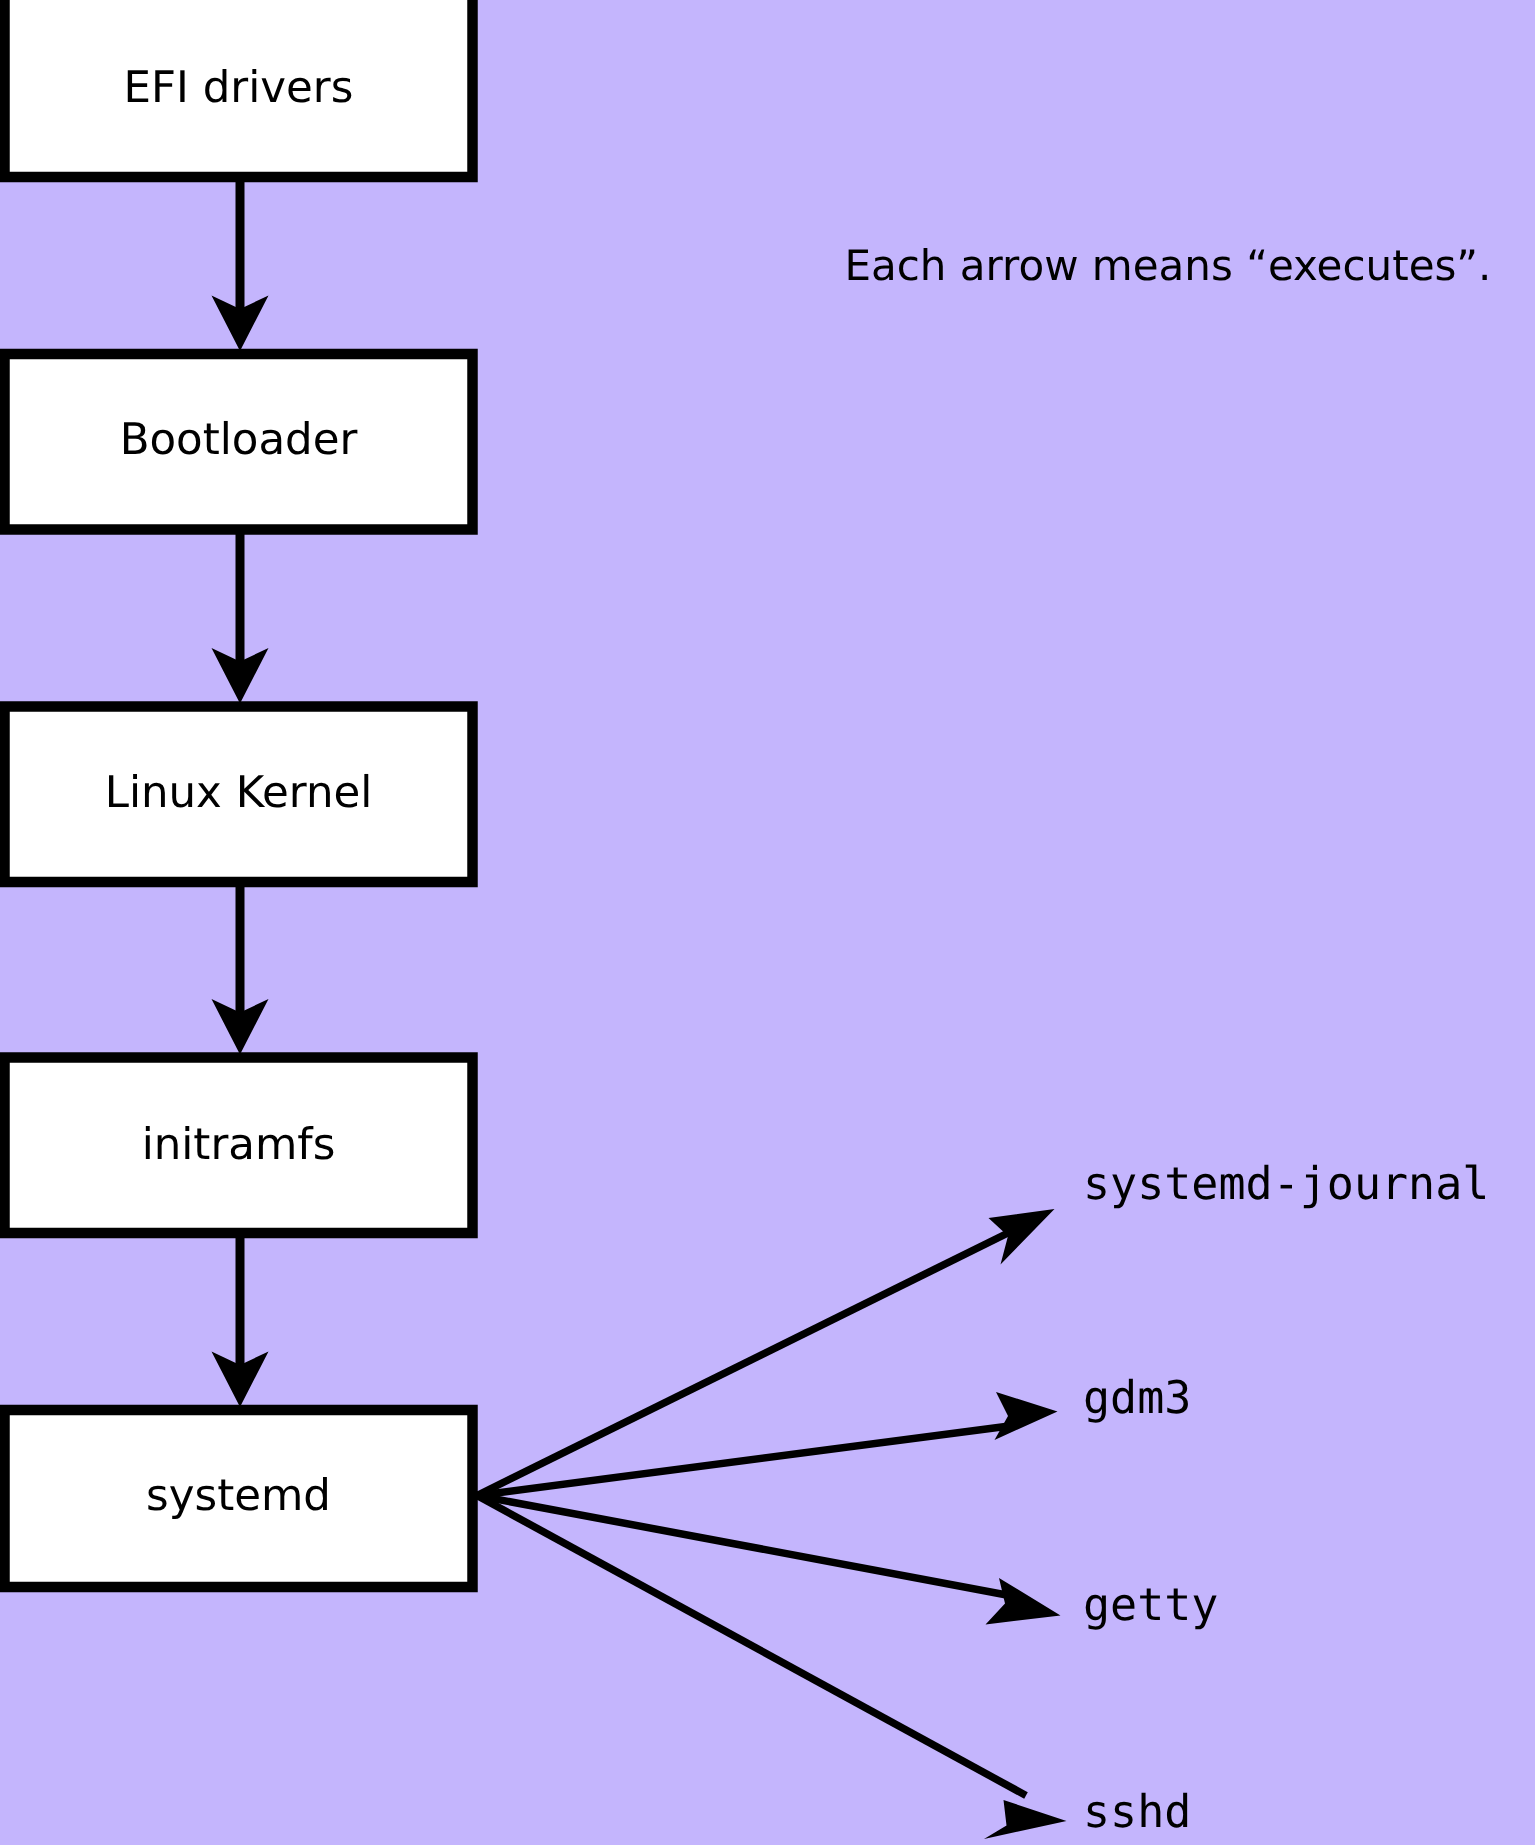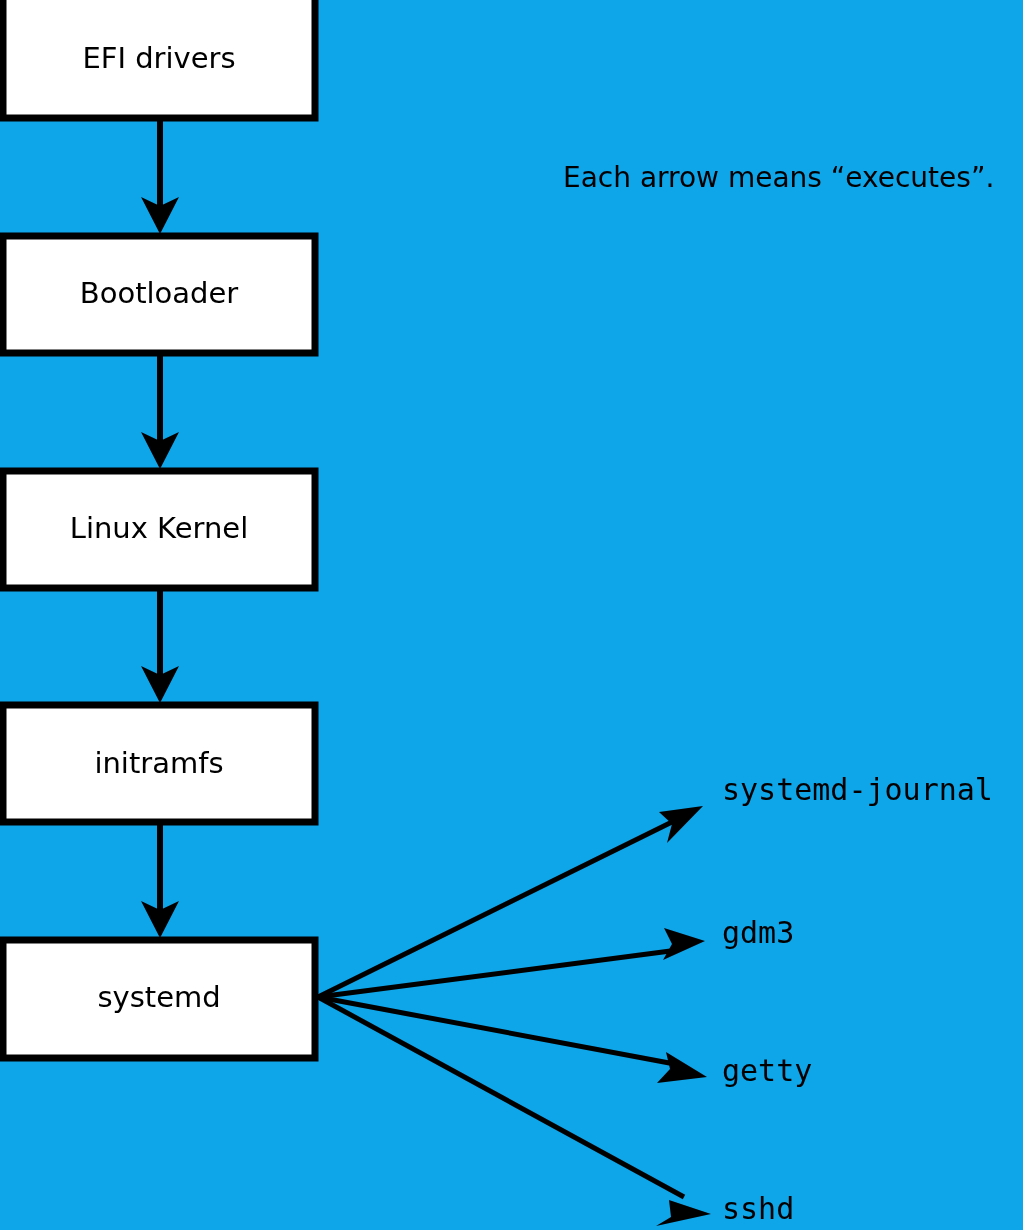--- a/index.html
+++ b/index.html
@@ -9,21 +9,21 @@
     background: #ffffff;
   }
   body {
     font-family: "DejaVu Sans", sans-serif;
     color: #000000;
   }
   #canvas {
     position: relative;
     width: 1023px;
     height: 1230px;
-    background: #0ea5e9;
+    background: #c4b5fd;
     overflow: hidden;
   }
   #diagram-svg {
     position: absolute;
     top: 0;
     left: 0;
     width: 1023px;
     height: 1230px;
   }
   .node-box {

